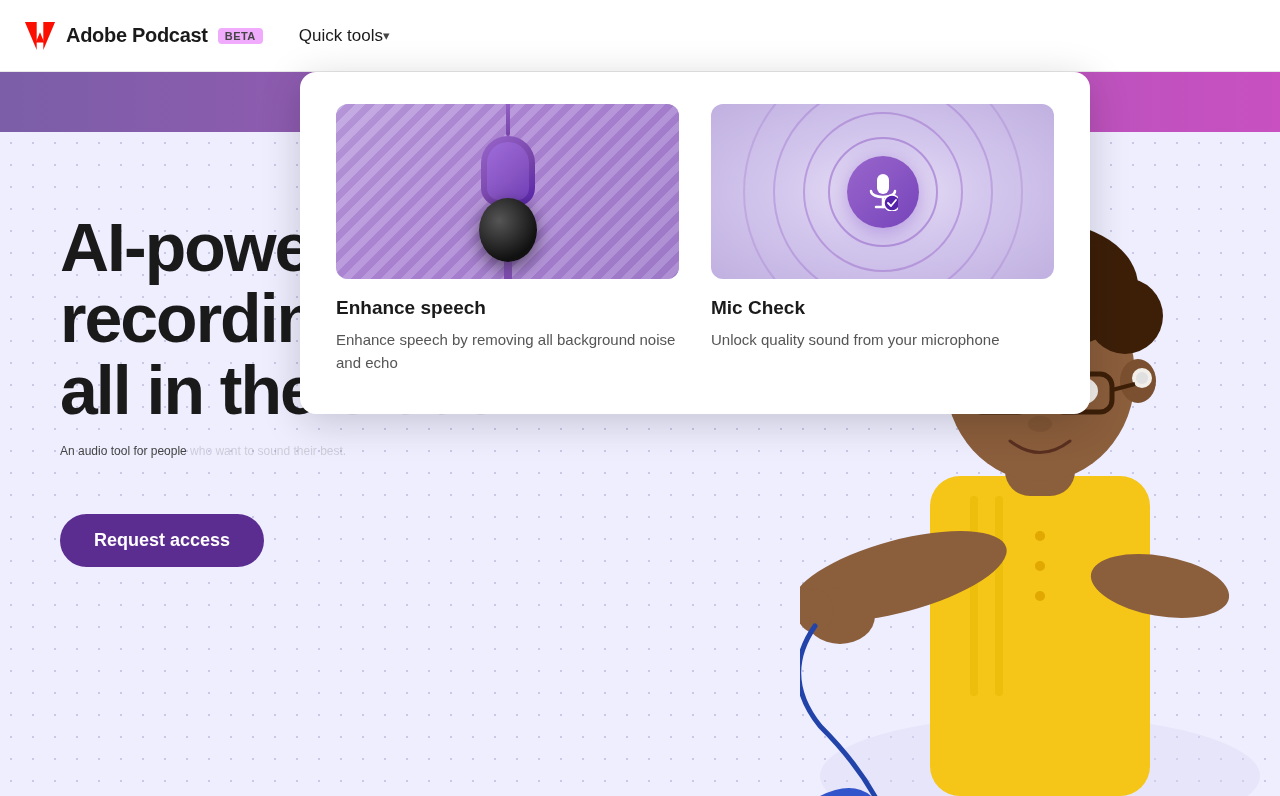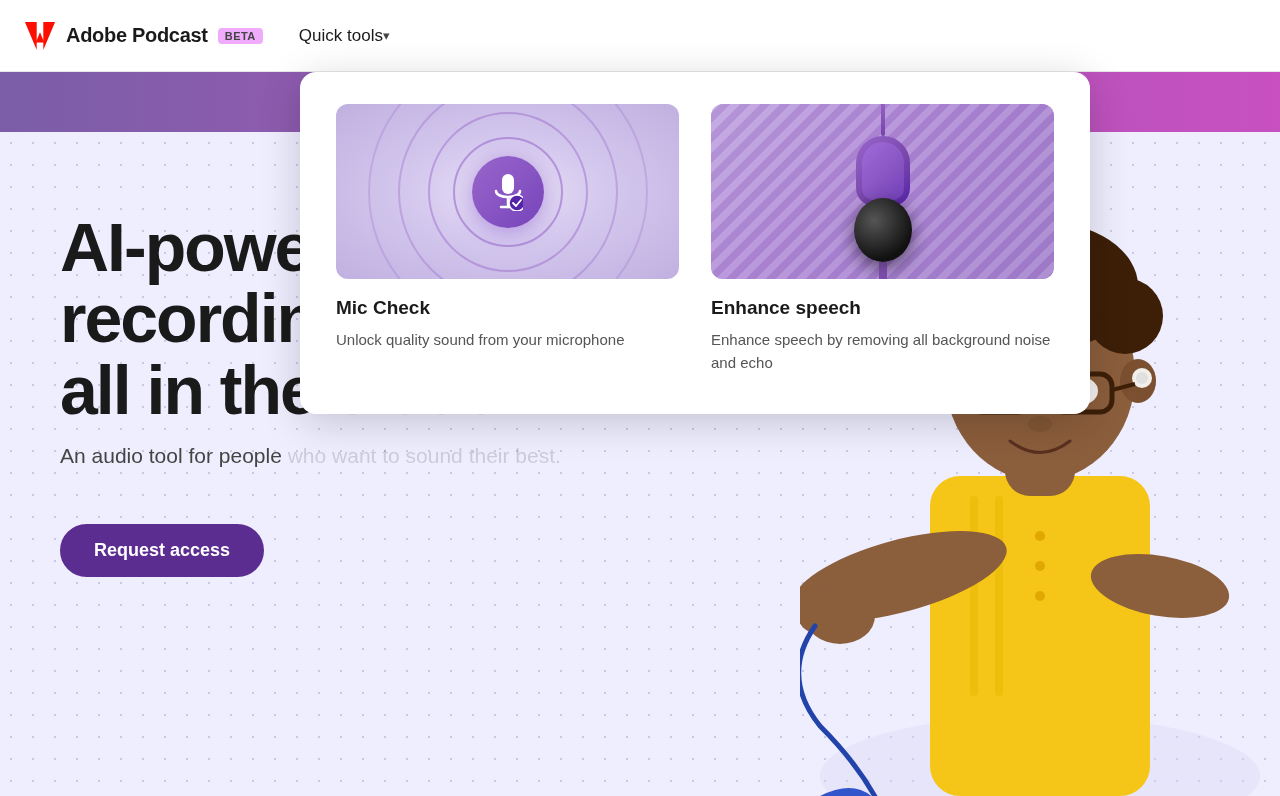--- a/index.html
+++ b/index.html
@@ -100,21 +100,21 @@
       left: 60px;
     }
     .hero-heading {
       font-size: 68px;
       font-weight: 900;
       color: #1a1a1a;
       line-height: 1.05;
       letter-spacing: -2px;
     }
     .hero-sub {
-      font-size: 21px;
+      font-size: 12px;
       color: #444;
       margin-top: 18px;
     }
     .request-btn {
       margin-top: 56px;
       background: #5c2d91;
       color: #fff;
       border: none;
       border-radius: 28px;
       padding: 16px 34px;
@@ -386,58 +386,58 @@
         <ellipse cx="850" cy="600" rx="14" ry="5" fill="#3355dd" transform="rotate(-30 850 600)"></ellipse>
       </svg>
     </div>
   </div>
 </div>
 
 <div class="dropdown-overlay">
 
   <div class="tool-card">
     <div class="tool-card-image">
-      <div class="mic-check-img">
-        <div class="sound-waves">
-          <div class="wave-ring wave-1"></div>
-          <div class="wave-ring wave-2"></div>
-          <div class="wave-ring wave-3"></div>
-          <div class="wave-ring wave-4"></div>
-        </div>
-        <div class="mic-check-icon">
-
-          <svg width="30" height="38" viewBox="0 0 30 38" fill="none">
-            <rect x="9" y="1" width="12" height="20" rx="6" fill="white"></rect>
-            <path d="M3 18 C3 26 27 26 27 18" stroke="white" stroke-width="2.5" fill="none" stroke-linecap="round"></path>
-            <line x1="15" y1="25" x2="15" y2="34" stroke="white" stroke-width="2.5" stroke-linecap="round"></line>
-            <line x1="8" y1="34" x2="22" y2="34" stroke="white" stroke-width="2.5" stroke-linecap="round"></line>
-
-            <circle cx="24" cy="30" r="8" fill="#5522aa"></circle>
-            <circle cx="24" cy="30" r="8" stroke="white" stroke-width="1.5"></circle>
-            <path d="M20 30 L23 33 L28 27" stroke="white" stroke-width="1.8" fill="none" stroke-linecap="round" stroke-linejoin="round"></path>
-          </svg>
-        </div>
-      </div>
-    </div>
-    <div class="tool-title">Mic Check</div>
-    <div class="tool-desc">Unlock quality sound from your microphone</div>
-  </div>
-
-  <div class="tool-card">
-    <div class="tool-card-image">
       <div class="enhance-img">
 
         <div class="foam-pattern"></div>
 
         <div class="microphone-3d">
           <div class="mic-cable"></div>
           <div style="display:flex;flex-direction:column;align-items:center;position:relative">
             <div class="mic-head"></div>
             <div class="mic-body"></div>
             <div class="mic-stand"></div>
           </div>
         </div>
       </div>
     </div>
     <div class="tool-title">Enhance speech</div>
     <div class="tool-desc">Enhance speech by removing all background noise and echo</div>
   </div>
+
+  <div class="tool-card">
+    <div class="tool-card-image">
+      <div class="mic-check-img">
+        <div class="sound-waves">
+          <div class="wave-ring wave-1"></div>
+          <div class="wave-ring wave-2"></div>
+          <div class="wave-ring wave-3"></div>
+          <div class="wave-ring wave-4"></div>
+        </div>
+        <div class="mic-check-icon">
+
+          <svg width="30" height="38" viewBox="0 0 30 38" fill="none">
+            <rect x="9" y="1" width="12" height="20" rx="6" fill="white"></rect>
+            <path d="M3 18 C3 26 27 26 27 18" stroke="white" stroke-width="2.5" fill="none" stroke-linecap="round"></path>
+            <line x1="15" y1="25" x2="15" y2="34" stroke="white" stroke-width="2.5" stroke-linecap="round"></line>
+            <line x1="8" y1="34" x2="22" y2="34" stroke="white" stroke-width="2.5" stroke-linecap="round"></line>
+
+            <circle cx="24" cy="30" r="8" fill="#5522aa"></circle>
+            <circle cx="24" cy="30" r="8" stroke="white" stroke-width="1.5"></circle>
+            <path d="M20 30 L23 33 L28 27" stroke="white" stroke-width="1.8" fill="none" stroke-linecap="round" stroke-linejoin="round"></path>
+          </svg>
+        </div>
+      </div>
+    </div>
+    <div class="tool-title">Mic Check</div>
+    <div class="tool-desc">Unlock quality sound from your microphone</div>
+  </div>
 </div>
 
 </body></html>

